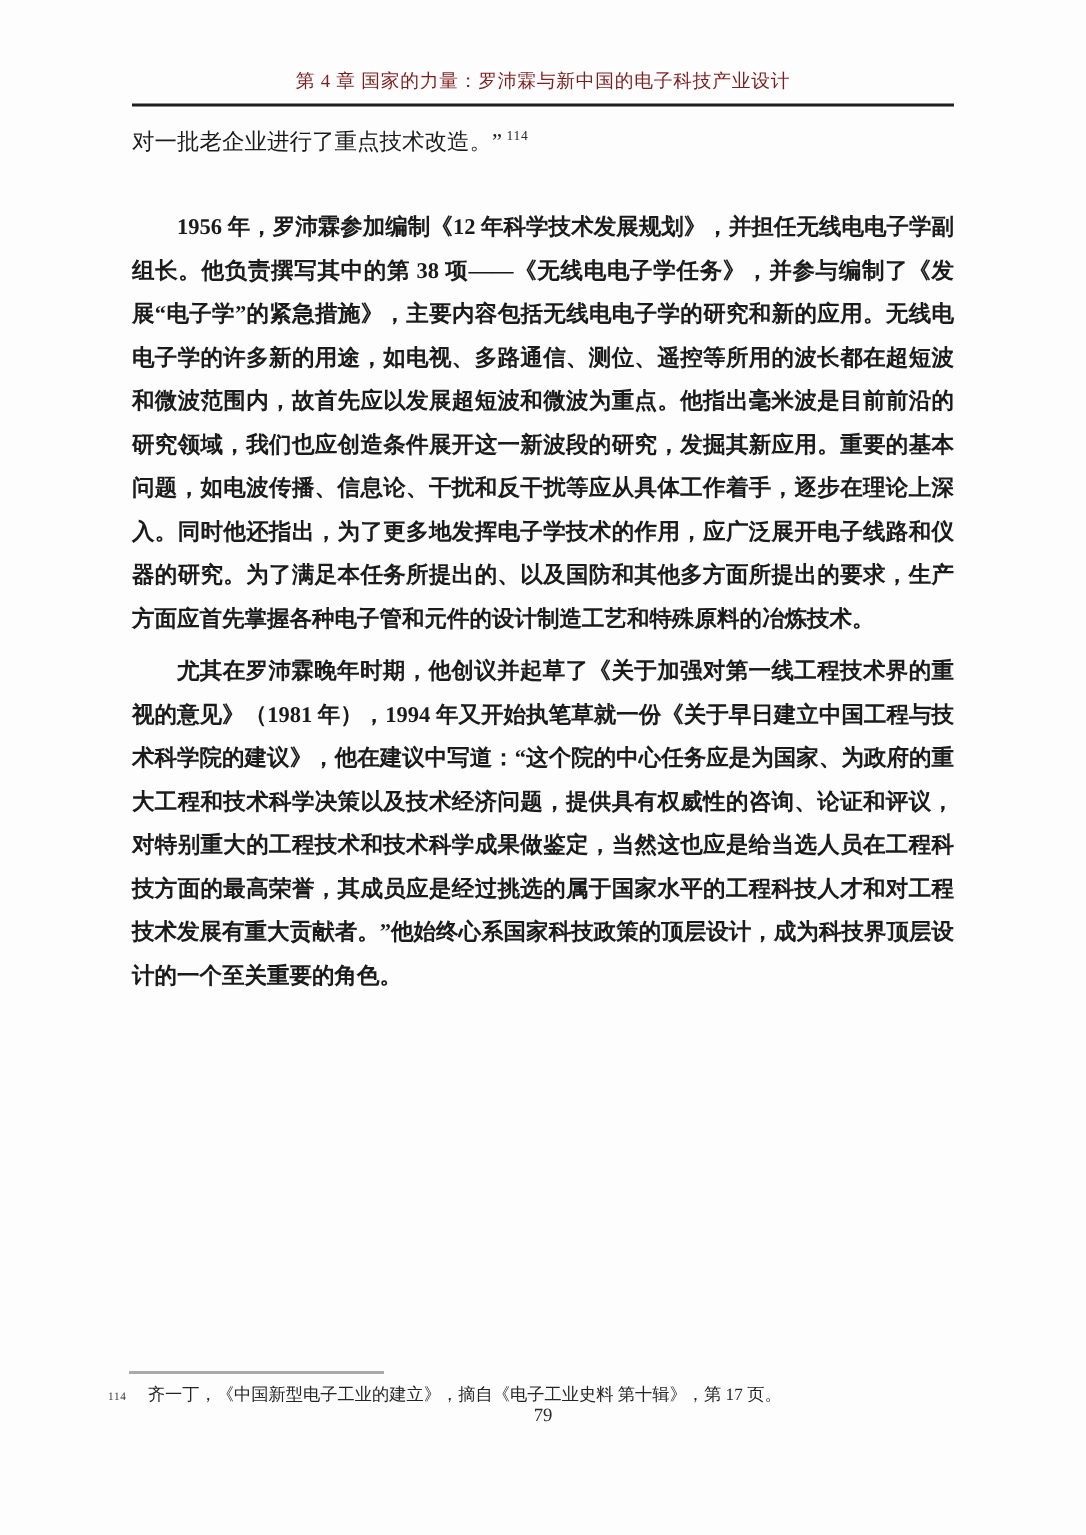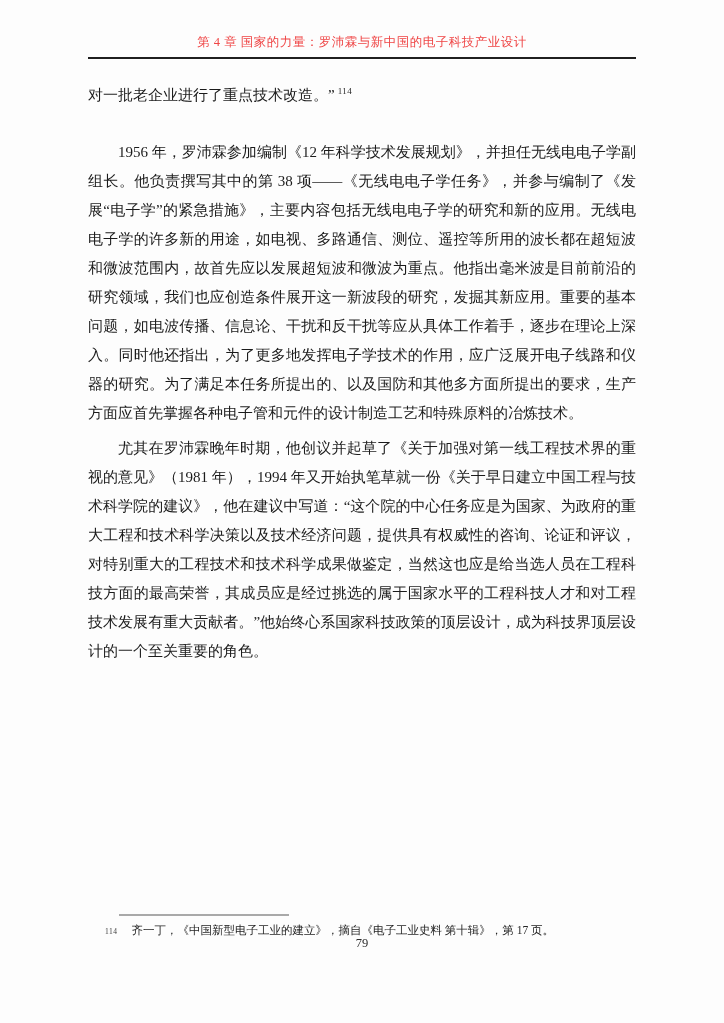--- a/index.html
+++ b/index.html
@@ -13,26 +13,26 @@
     height: 1023px;
     margin: 0 auto;
     background: #fdfdfd;
     font-family: "Liberation Serif", "DejaVu Serif", serif;
     color: #1b1b1b;
     overflow: hidden;
   }
   .running-header {
     position: absolute;
     left: 88px;
-    top: 34px;
+    top: 46px;
     width: 548px;
     text-align: center;
     font-size: 12.5px;
     line-height: 16px;
-    color: #ef4444;
+    color: #7f1d1d;
     padding-bottom: 7px;
     border-bottom: 2px solid #1f1f1f;
     letter-spacing: 0.5px;
   }
   .body-text {
     position: absolute;
     left: 88px;
     top: 81px;
     width: 548px;
     font-size: 15px;
@@ -41,32 +41,33 @@
   }
   .body-text p {
     margin: 0 0 6px 0;
   }
   .body-text p.first-continuation {
     margin-bottom: 28px;
     text-indent: 0;
   }
   .body-text p.indent {
     text-indent: 2em;
+    font-weight: bold;
   }
   sup.fn-ref {
     font-size: 9px;
     line-height: 0;
     vertical-align: super;
     letter-spacing: 0.5px;
     padding-left: 3px;
     color: #2a2a2a;
   }
   .footnote-block {
     position: absolute;
-    left: 105px;
+    left: 72px;
     top: 906px;
     width: 548px;
   }
   .footnote-rule {
     width: 170px;
     margin-left: 14px;
     border: none;
     border-top: 2px solid #a9a9a9;
     margin-bottom: 7px;
   }

